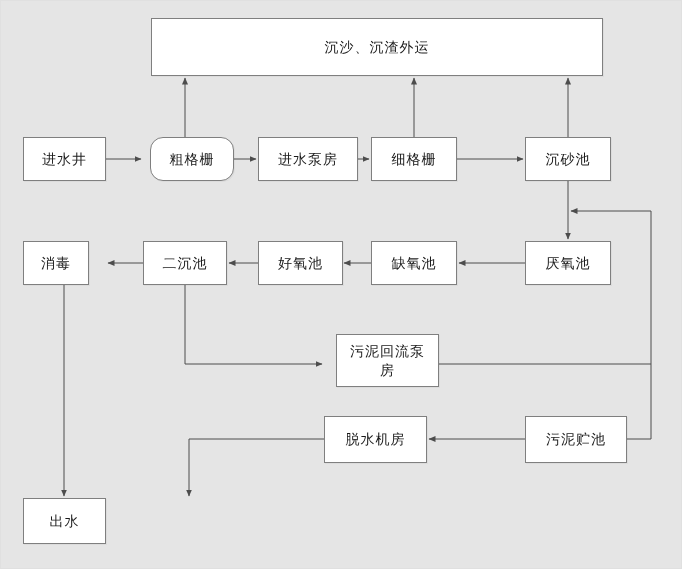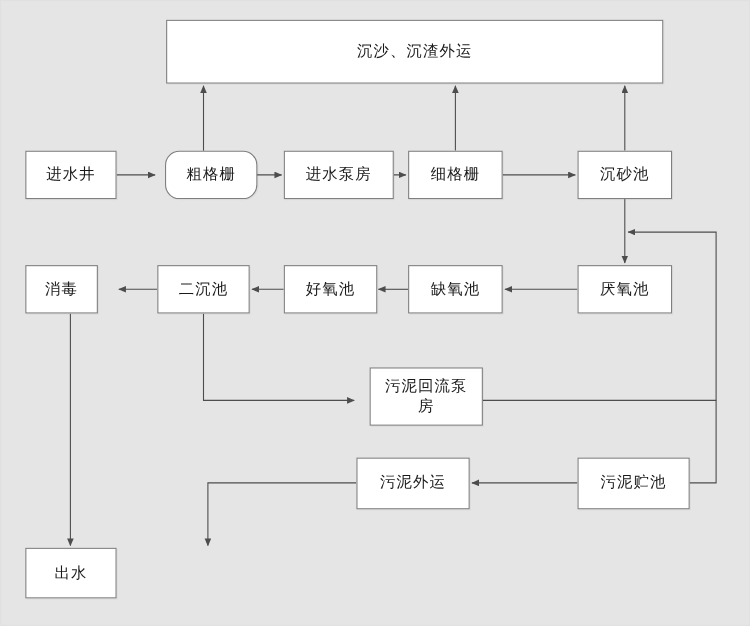--- a/index.html
+++ b/index.html
@@ -95,20 +95,20 @@
 
   <div class="node" style="left:257px; top:240px; width:85px; height:44px;">好氧池</div>
 
   <div class="node" style="left:370px; top:240px; width:86px; height:44px;">缺氧池</div>
 
   <div class="node" style="left:524px; top:240px; width:86px; height:44px;">厌氧池</div>
 
   <div class="node" style="left:323px; top:333px; width:103px; height:53px;margin-left:12px;">污泥回流泵
 房</div>
 
-  <div class="node" style="left:323px; top:415px; width:103px; height:47px;">污泥外运</div>
+  <div class="node" style="left:323px; top:415px; width:103px; height:47px;">脱水机房</div>
 
   <div class="node" style="left:524px; top:415px; width:102px; height:47px;">污泥贮池</div>
 
   <div class="node" style="left:22px; top:497px; width:83px; height:46px;text-align:right;">出水</div>
 
 
 </div>
 
 </body></html>

